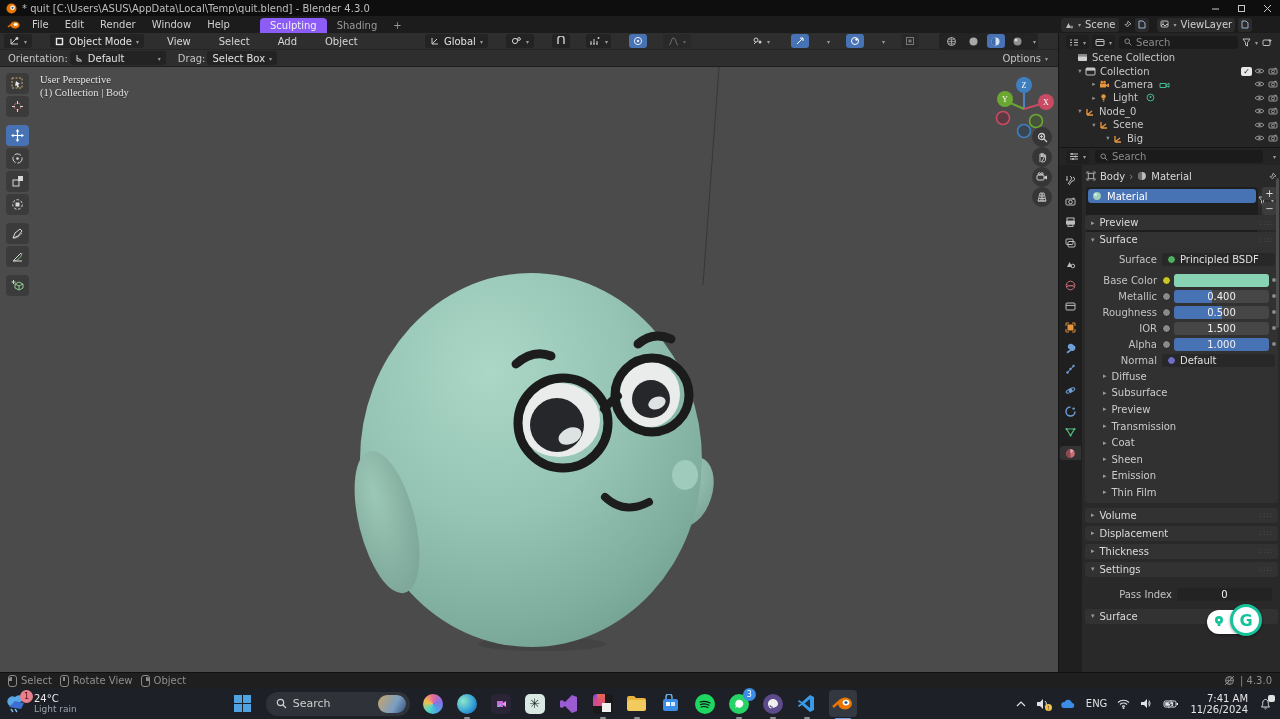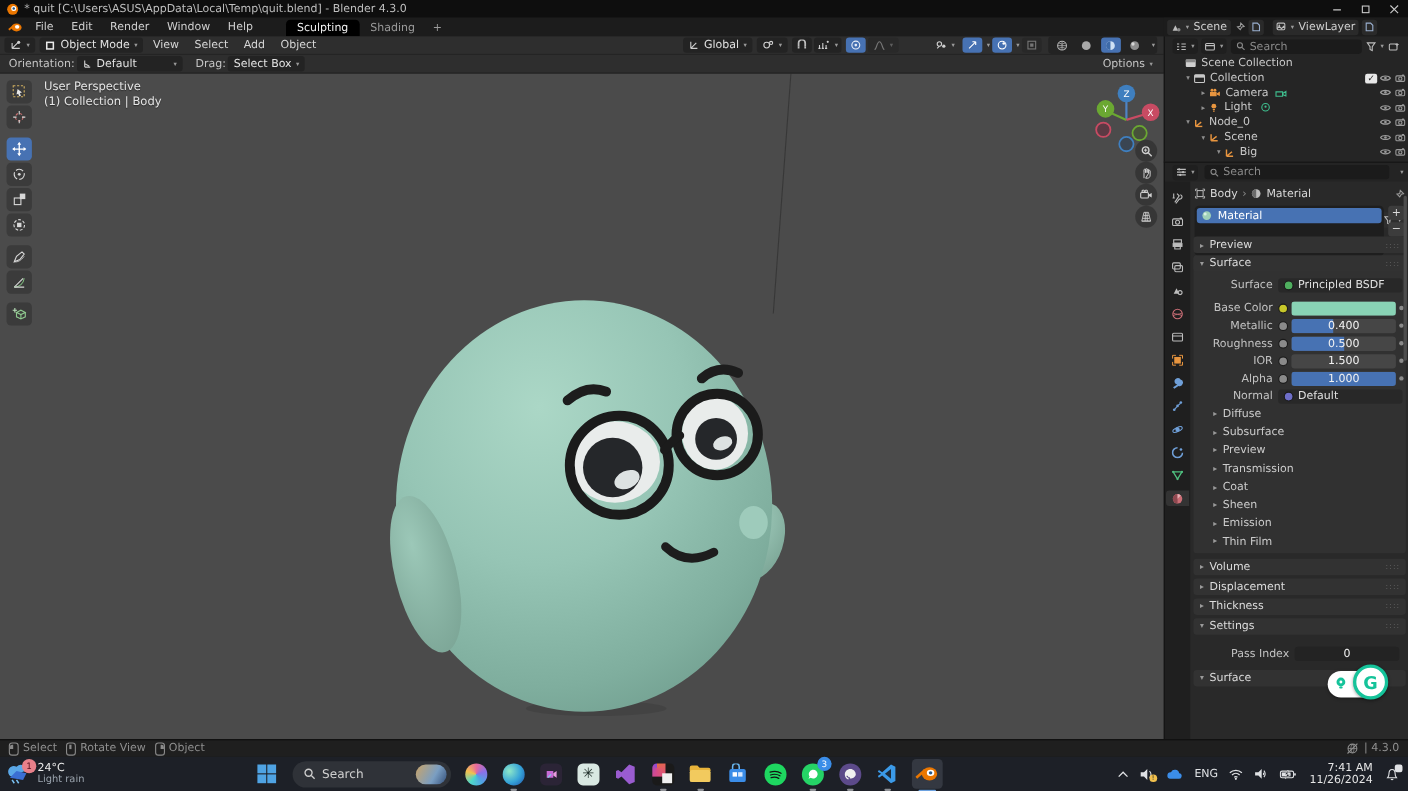--- a/index.html
+++ b/index.html
@@ -7,31 +7,31 @@
        font-family:"DejaVu Sans","Liberation Sans",sans-serif;font-size:10px;color:#d0d0d0;
        background:#1a1a1a;-webkit-font-smoothing:antialiased;}
   .abs{position:absolute;}
   .row{display:flex;align-items:center;}
   
   .titlebar{left:0;top:0;width:1280px;height:16px;background:#0e0e0e;display:flex;align-items:center;color:#bfbfbf;}
   .winbtn{width:26px;height:16px;display:flex;align-items:center;justify-content:center;color:#c9c9c9;}
   .menubar{left:0;top:16px;width:1280px;height:17px;background:#1c1c1c;display:flex;align-items:center;color:#cfcfcf;}
   .menu-item{padding:0 8px;height:17px;display:flex;align-items:center;}
   .wtab{padding:0 10px;height:15px;display:flex;align-items:center;border-radius:4px 4px 0 0;color:#9a9a9a;margin-top:2px;}
-  .wtab.active{background:#000000;color:#f0f0f0;}
+  .wtab.active{background:#8b5cf6;color:#f0f0f0;}
   
-  .vphead{left:0;top:33px;width:1058px;height:17px;background:#2e2e2e;border-bottom:1px solid #242424;display:flex;align-items:center;box-sizing:border-box;}
+  .vphead{left:0;top:33px;width:1058px;height:17px;background:#2e2e2e;border-bottom:1px solid #242424;display:flex;align-items:center;box-sizing:border-box;gap:14px;}
   .toolset{left:0;top:50px;width:1058px;height:17px;background:#2e2e2e;border-bottom:1px solid #1f1f1f;display:flex;align-items:center;box-sizing:border-box;color:#c5c5c5;}
   .hbtn{background:#232323;border-radius:3px;height:14px;display:inline-flex;align-items:center;padding:0 5px;margin:0 2px;color:#e2e2e2;}
   .hmenu{padding:0 7px;color:#d6d6d6;}
   .caret{font-size:6px;color:#9a9a9a;margin-left:4px;}
   .tgl{width:18px;height:14px;border-radius:3px;display:inline-flex;align-items:center;justify-content:center;margin-left:2px;background:#232323;}
   .tgl.on{background:#4772b3;}
   
-  .viewport{left:0;top:67px;width:1058px;height:605px;background:#4b4b4b;overflow:hidden;}
+  .viewport{left:0;top:67px;width:1058px;height:605px;background:#4b4b4b;overflow:hidden;font-family:Liberation Serif, serif;}
   .tcol{left:6px;top:6px;display:flex;flex-direction:column;gap:2px;}
   .tool{width:23px;height:21px;border-radius:4px;background:#3b3b3b;display:flex;align-items:center;justify-content:center;color:#d8d8d8;}
   .tool.active{background:#4772b3;color:#fff;}
   .gap{height:4px;}
   .ovl-text{color:#e6e6e6;text-shadow:0 1px 1px rgba(0,0,0,.45);font-size:10.5px;line-height:13px;}
   .navbtn{width:20px;height:20px;border-radius:50%;background:rgba(50,50,50,.85);display:flex;align-items:center;justify-content:center;color:#cfcfcf;}
   
   .statusbar{left:0;top:672px;width:1280px;height:16px;background:#1f1f1f;border-top:1px solid #101010;display:flex;align-items:center;color:#8f8f8f;box-sizing:border-box;}
   .mouseic{width:7px;height:10px;border:1px solid #8a8a8a;border-radius:3px;margin:0 4px 0 8px;position:relative;}
   .mouseic i{position:absolute;background:#8a8a8a;}

